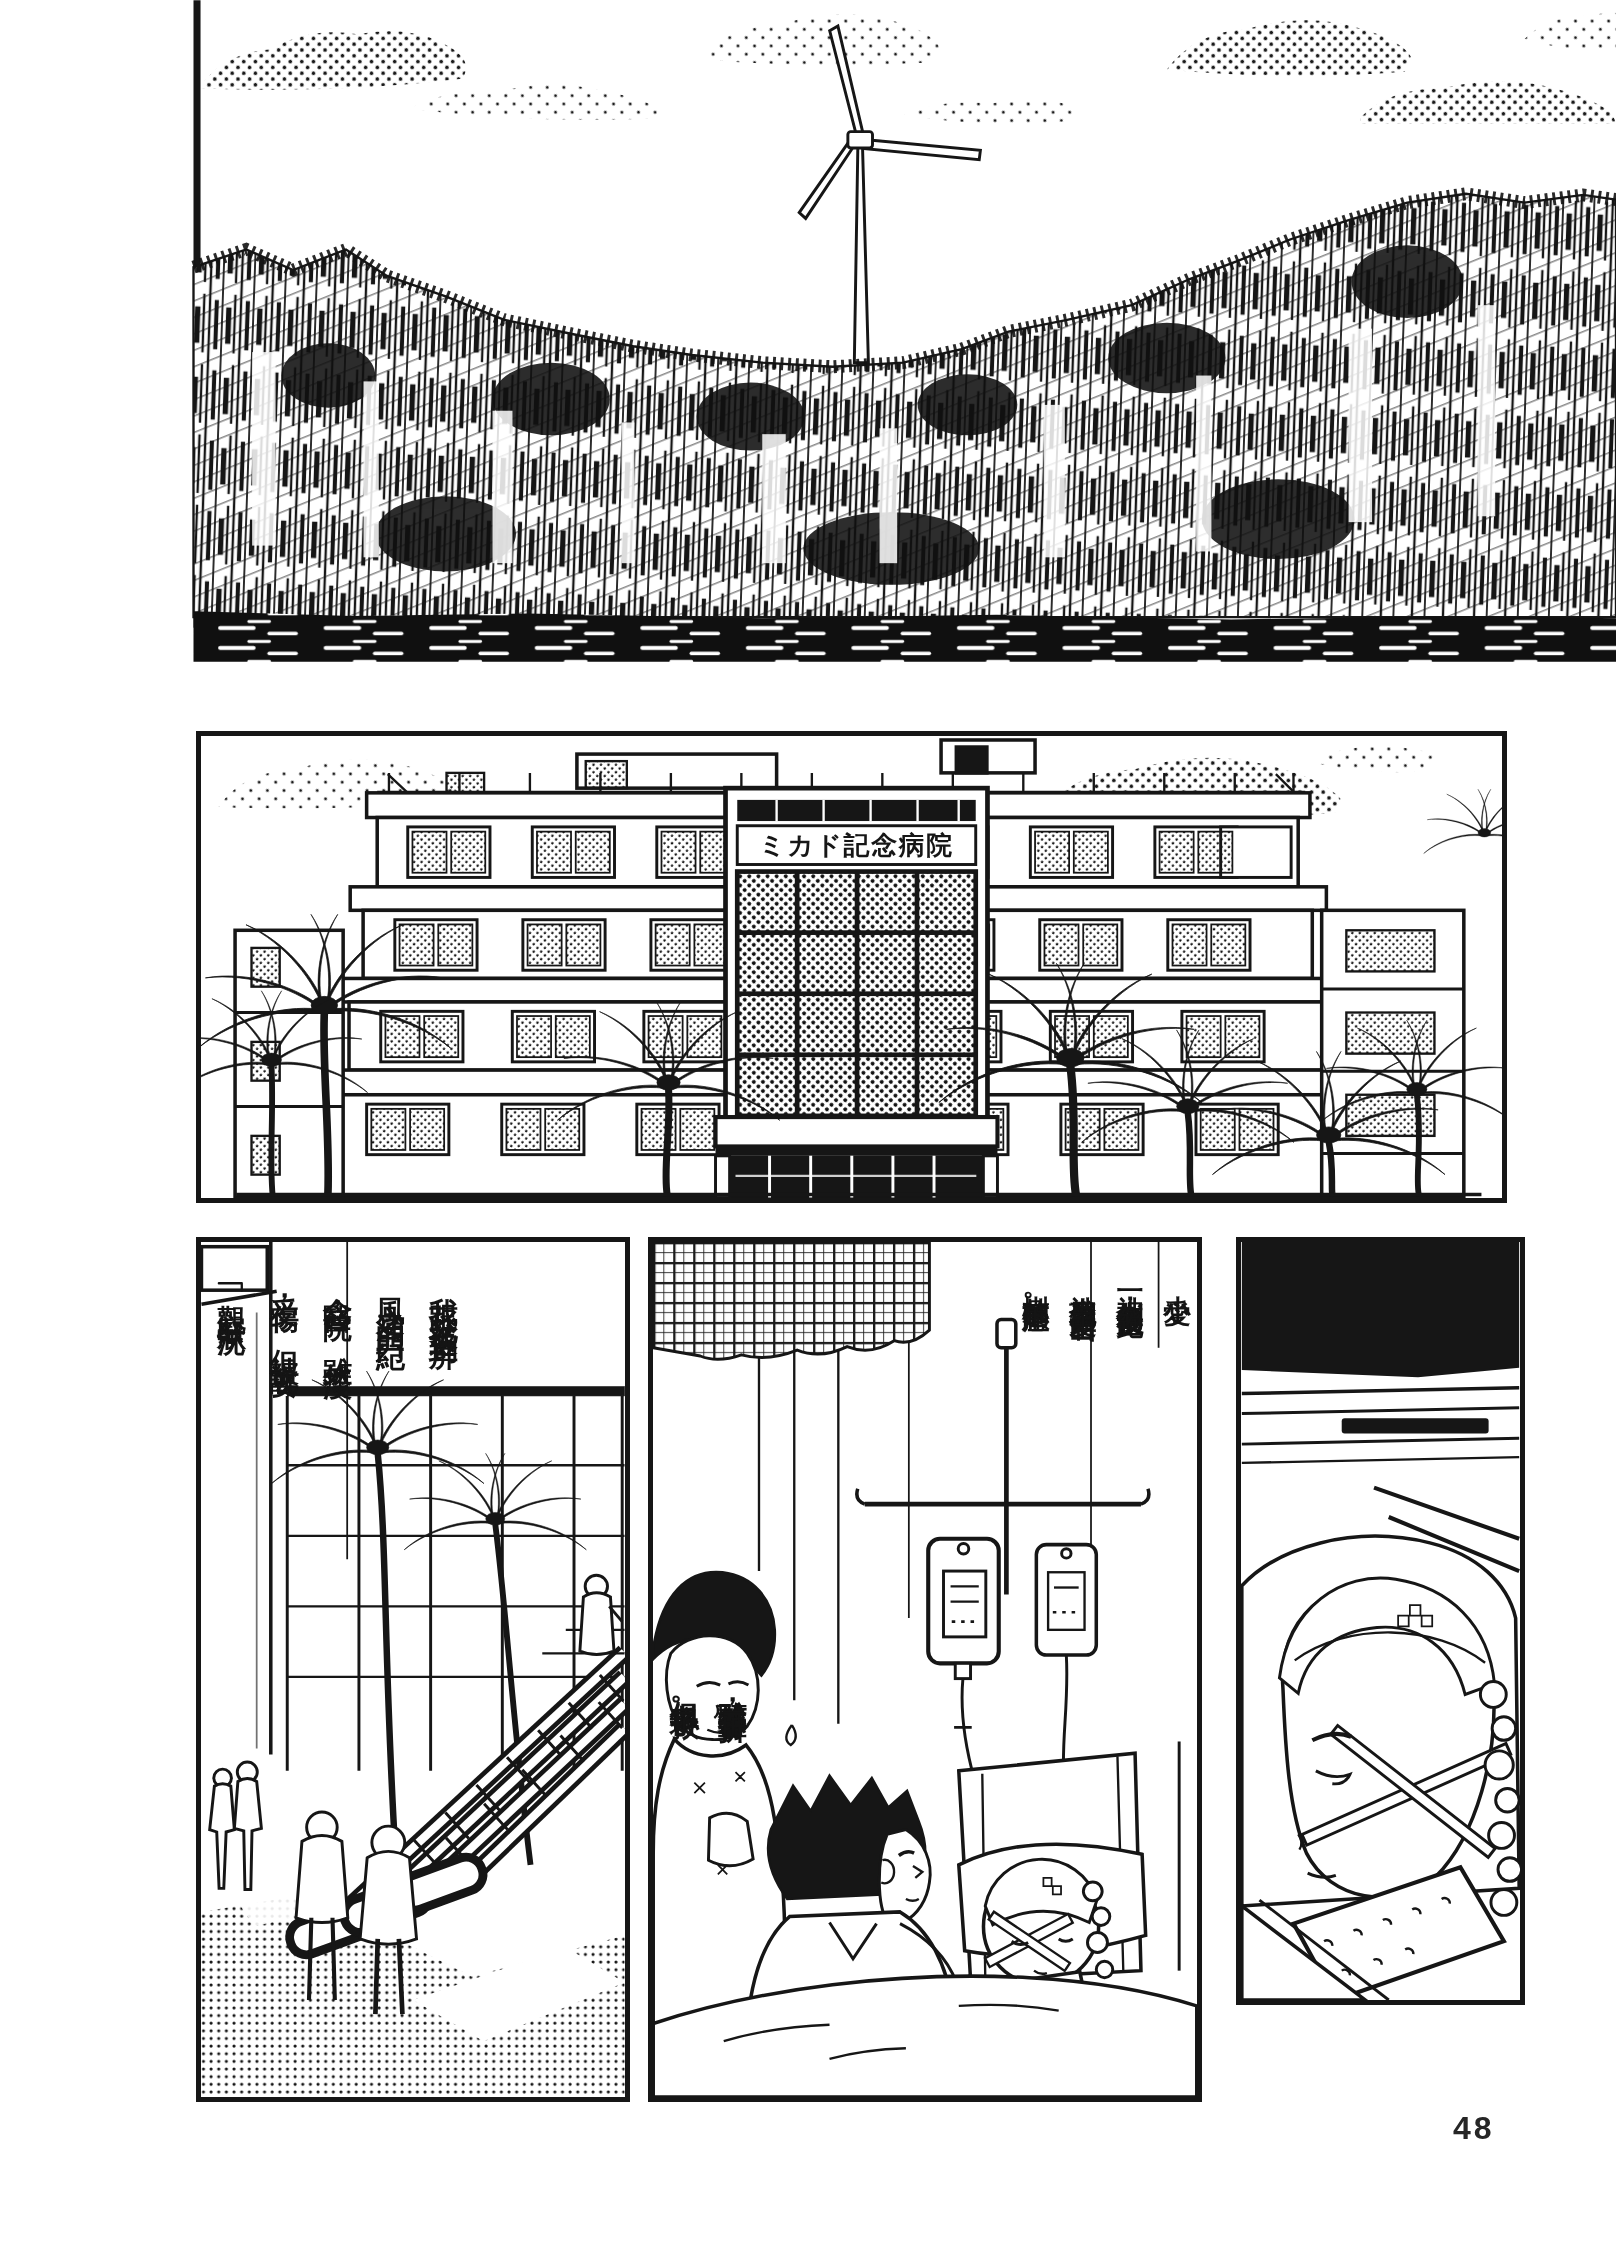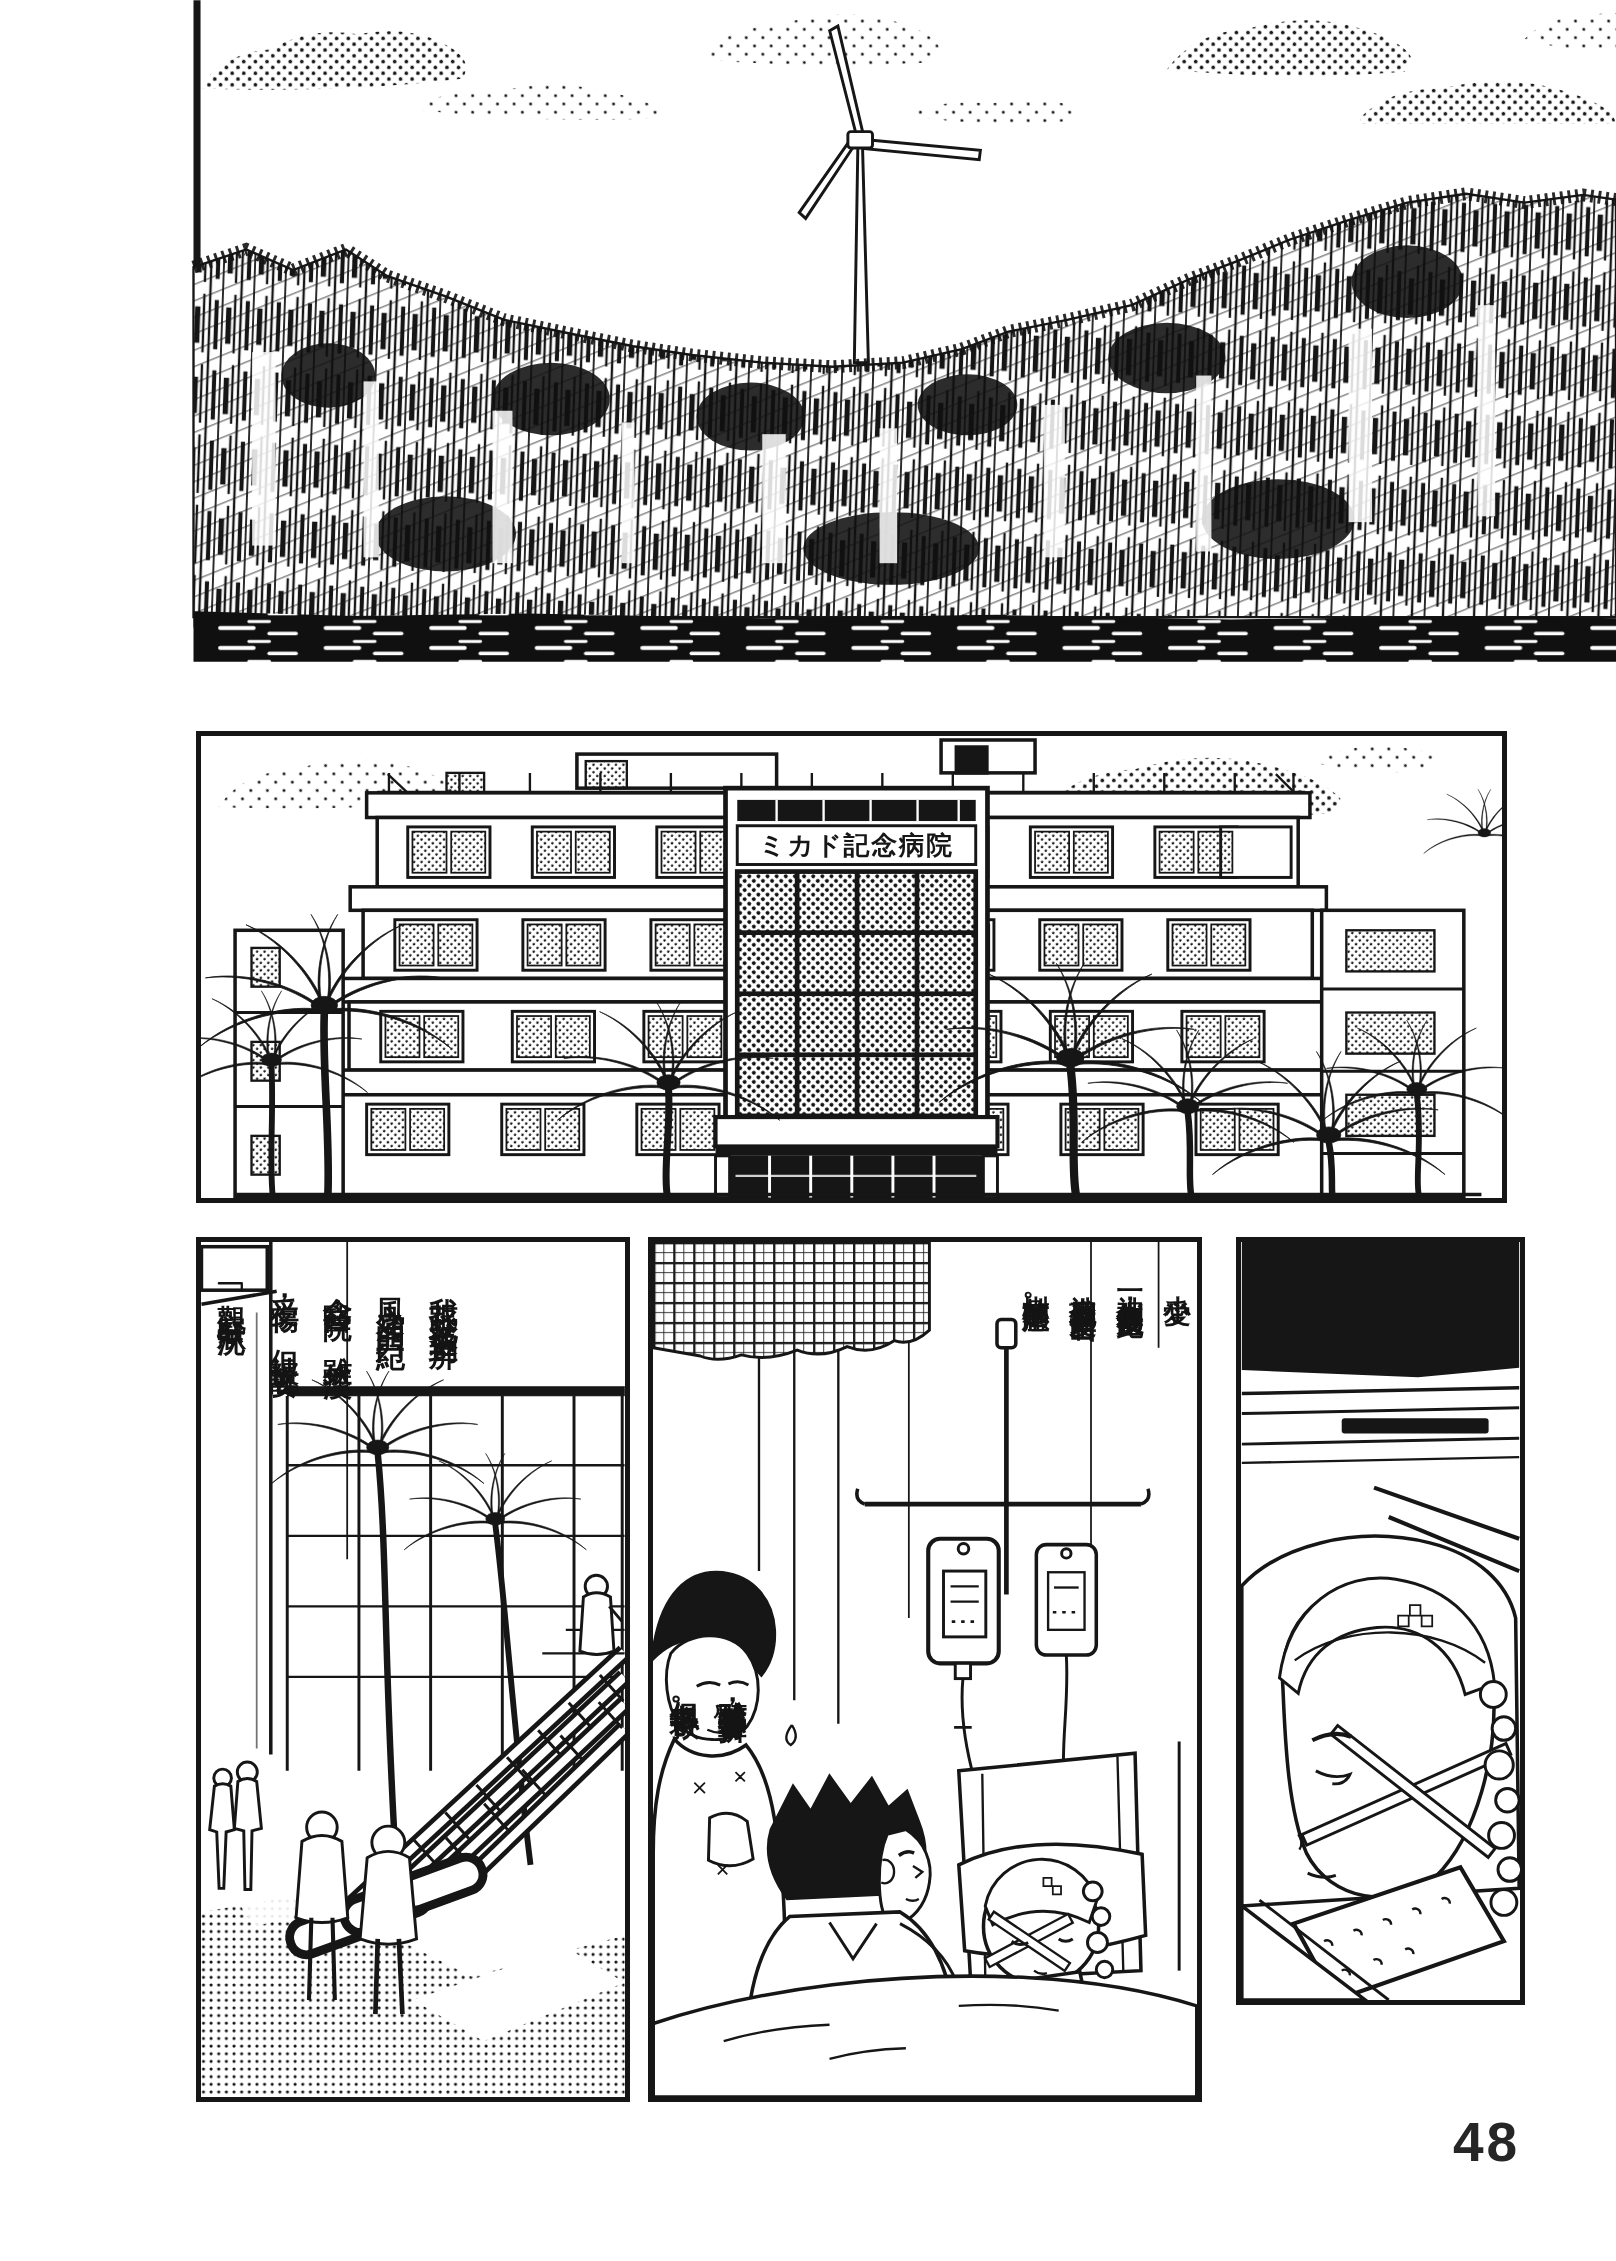--- a/index.html
+++ b/index.html
@@ -12,21 +12,21 @@
   .vtext{
     position:absolute;writing-mode:vertical-rl;text-orientation:upright;
     color:#141414;font-weight:700;z-index:6;
   }
   .caption-a{font-size:29px;letter-spacing:7.6px;}
   .caption-a .col{line-height:53px;}
   .caption-b{font-size:27px;letter-spacing:2.3px;}
   .caption-b .col{line-height:47px;}
   .caption-c{font-size:29px;letter-spacing:2.3px;}
   .caption-c .col{line-height:48px;}
-  .pageno{position:absolute;left:1453px;top:2110px;font-size:55px;font-weight:700;
+  .pageno{position:absolute;left:1453px;top:2110px;font-size:32px;font-weight:700;
     color:#262626;letter-spacing:2.9px;}
   svg text.sign{font-family:"Liberation Sans","DejaVu Sans",sans-serif;font-weight:700;}
 </style>
 </head>
 <body>
 
 <div class="page">
 
   <svg width="0" height="0" style="position:absolute">
     <defs>

